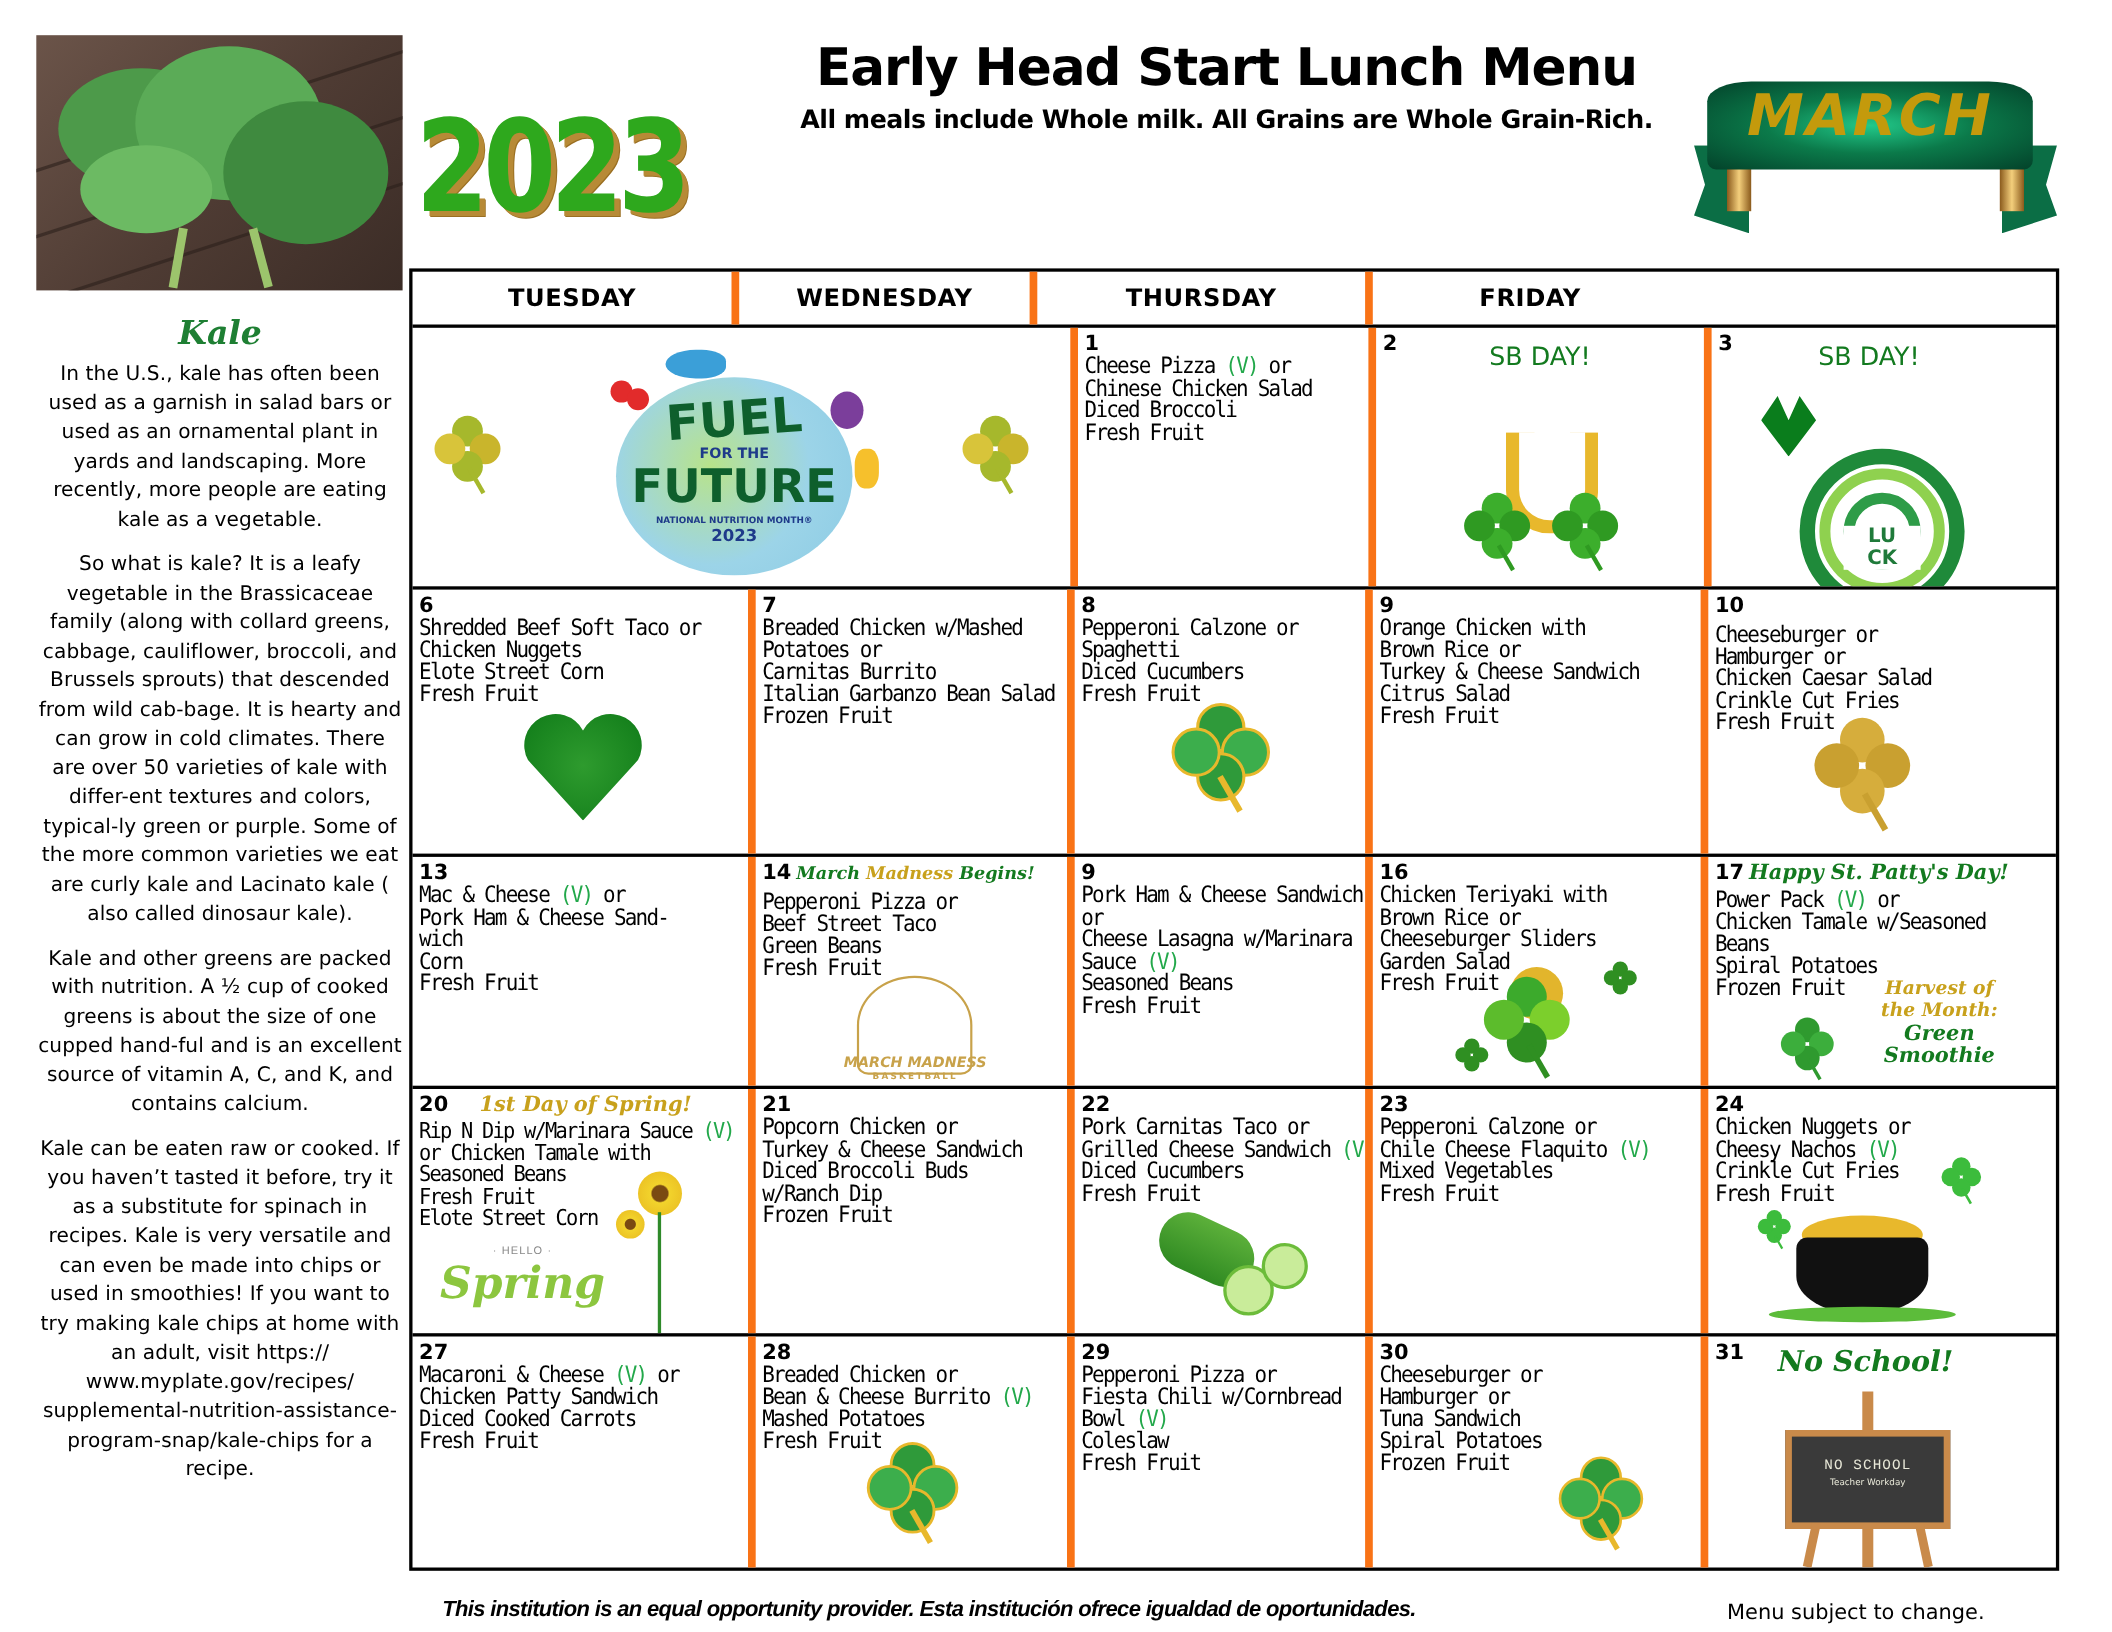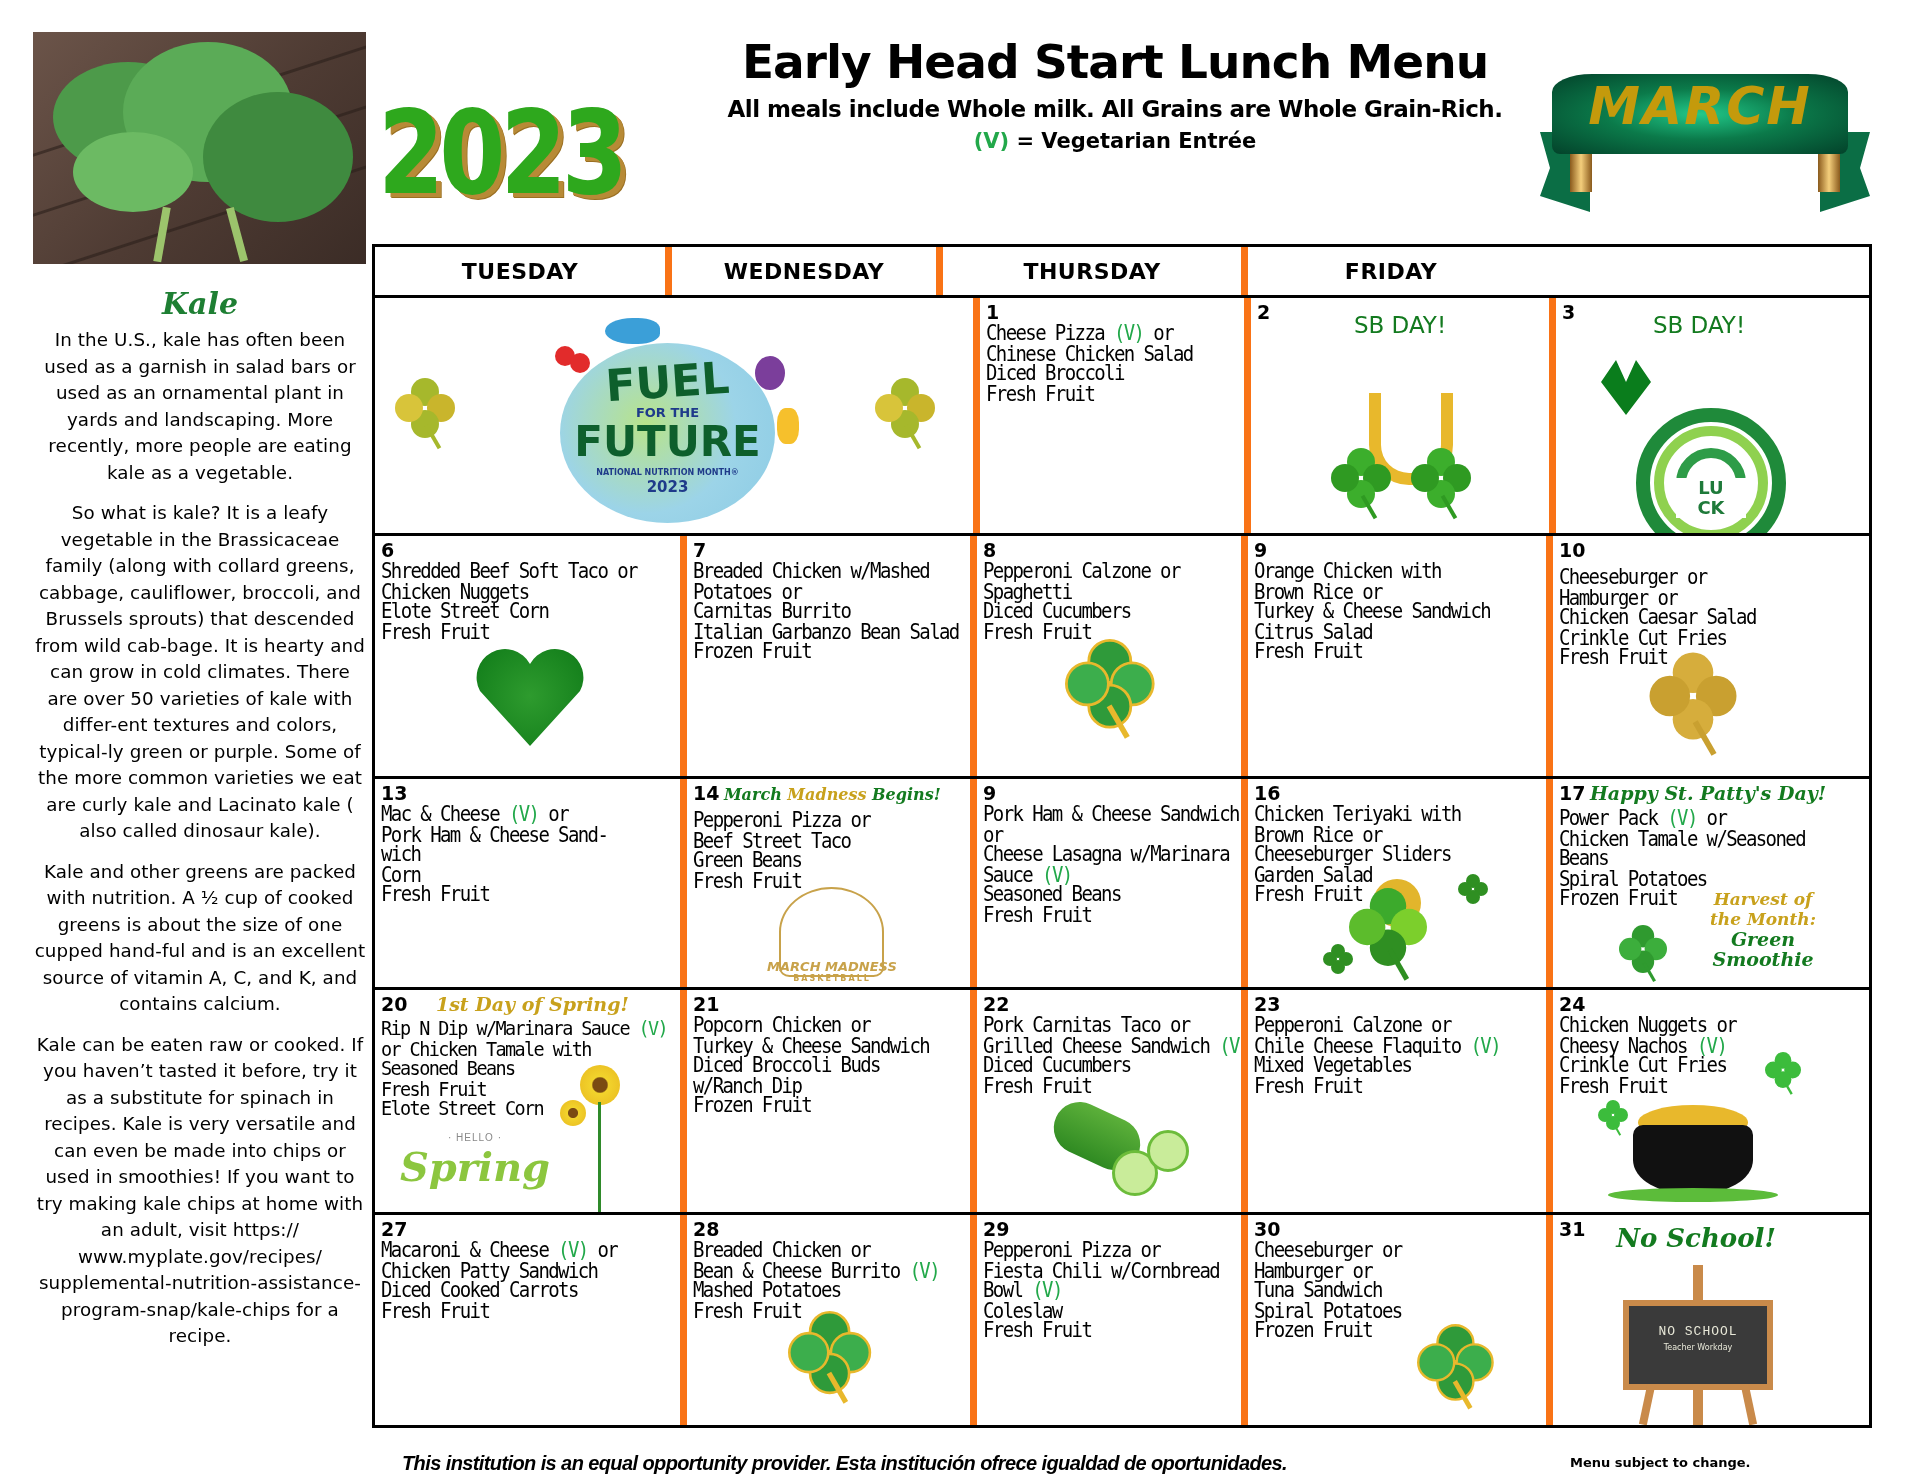--- a/index.html
+++ b/index.html
@@ -56,21 +56,21 @@
   .green { color:#137a1f; } .gold { color:#c8a11c; }
 
   .fig { position:absolute; }
   .clover { position:absolute; width:60px; height:60px; }
   .clover i { position:absolute; width:28px; height:28px; border-radius:50%; }
   .clover i:nth-child(1){ left:16px; top:0; } .clover i:nth-child(2){ left:32px; top:16px; }
   .clover i:nth-child(3){ left:16px; top:32px; } .clover i:nth-child(4){ left:0; top:16px; }
   .clover b { position:absolute; left:36px; top:46px; width:4px; height:26px; transform:rotate(-30deg); }
 
   .footer-left { position:absolute; left:402px; top:1452px; font-family:"Liberation Sans", sans-serif; font-style:italic; font-weight:bold; font-size:20px; letter-spacing:-0.6px; }
-  .footer-right { position:absolute; left:1570px; top:1455px; font-family:"DejaVu Sans", sans-serif; font-weight:bold; font-size:13px; }
+  .footer-right { position:absolute; left:1570px; top:1455px; font-family:"DejaVu Sans", sans-serif; font-weight:normal; font-size:19px; }
 </style>
 </head>
 <body>
 
 <div class="kale-photo">
   <div class="plank" style="top:60px"></div>
     <div class="plank" style="top:120px"></div>
     <div class="plank" style="top:180px"></div>
   <div class="leaf" style="left:20px;top:30px;width:150px;height:110px;background:#4d9a4a"></div>
   <div class="leaf" style="left:90px;top:10px;width:170px;height:140px;background:#5bab57"></div>
@@ -85,21 +85,20 @@
   <p>In the U.S., kale has often been used as a garnish in salad bars or used as an ornamental plant in yards and landscaping. More recently, more people are eating kale as a vegetable.</p>
   <p>So what is kale? It is a leafy vegetable in the Brassicaceae family (along with collard greens, cabbage, cauliflower, broccoli, and Brussels sprouts) that descended from wild cab-bage. It is hearty and can grow in cold climates. There are over 50 varieties of kale with differ-ent textures and colors, typical-ly green or purple. Some of the more common varieties we eat are curly kale and Lacinato kale ( also called dinosaur kale).</p>
   <p>Kale and other greens are packed with nutrition. A ½ cup of cooked greens is about the size of one cupped hand-ful and is an excellent source of vitamin A, C, and K, and contains calcium.</p>
   <p>Kale can be eaten raw or cooked. If you haven’t tasted it before, try it as a substitute for spinach in recipes. Kale is very versatile and can even be made into chips or used in smoothies! If you want to try making kale chips at home with an adult, visit https:// www.myplate.gov/recipes/ supplemental-nutrition-assistance-program-snap/kale-chips for a recipe.</p>
 </div>
 
 <div class="year">2023</div>
 <div class="title-block">
   <div class="title2">Early Head Start Lunch Menu</div>
   <div class="title3">All meals include Whole milk. All Grains are Whole Grain-Rich.</div>
-  <div class="title4"><span class="veg">(V)</span><span> = Vegetarian Entrée</span></div>
 </div>
 <div class="banner">
   <div class="tail l"></div>
     <div class="tail r"></div>
   <div class="fold l"></div>
     <div class="fold r"></div>
   <div class="band"></div>
   <div class="word">MARCH</div>
 </div>
 

